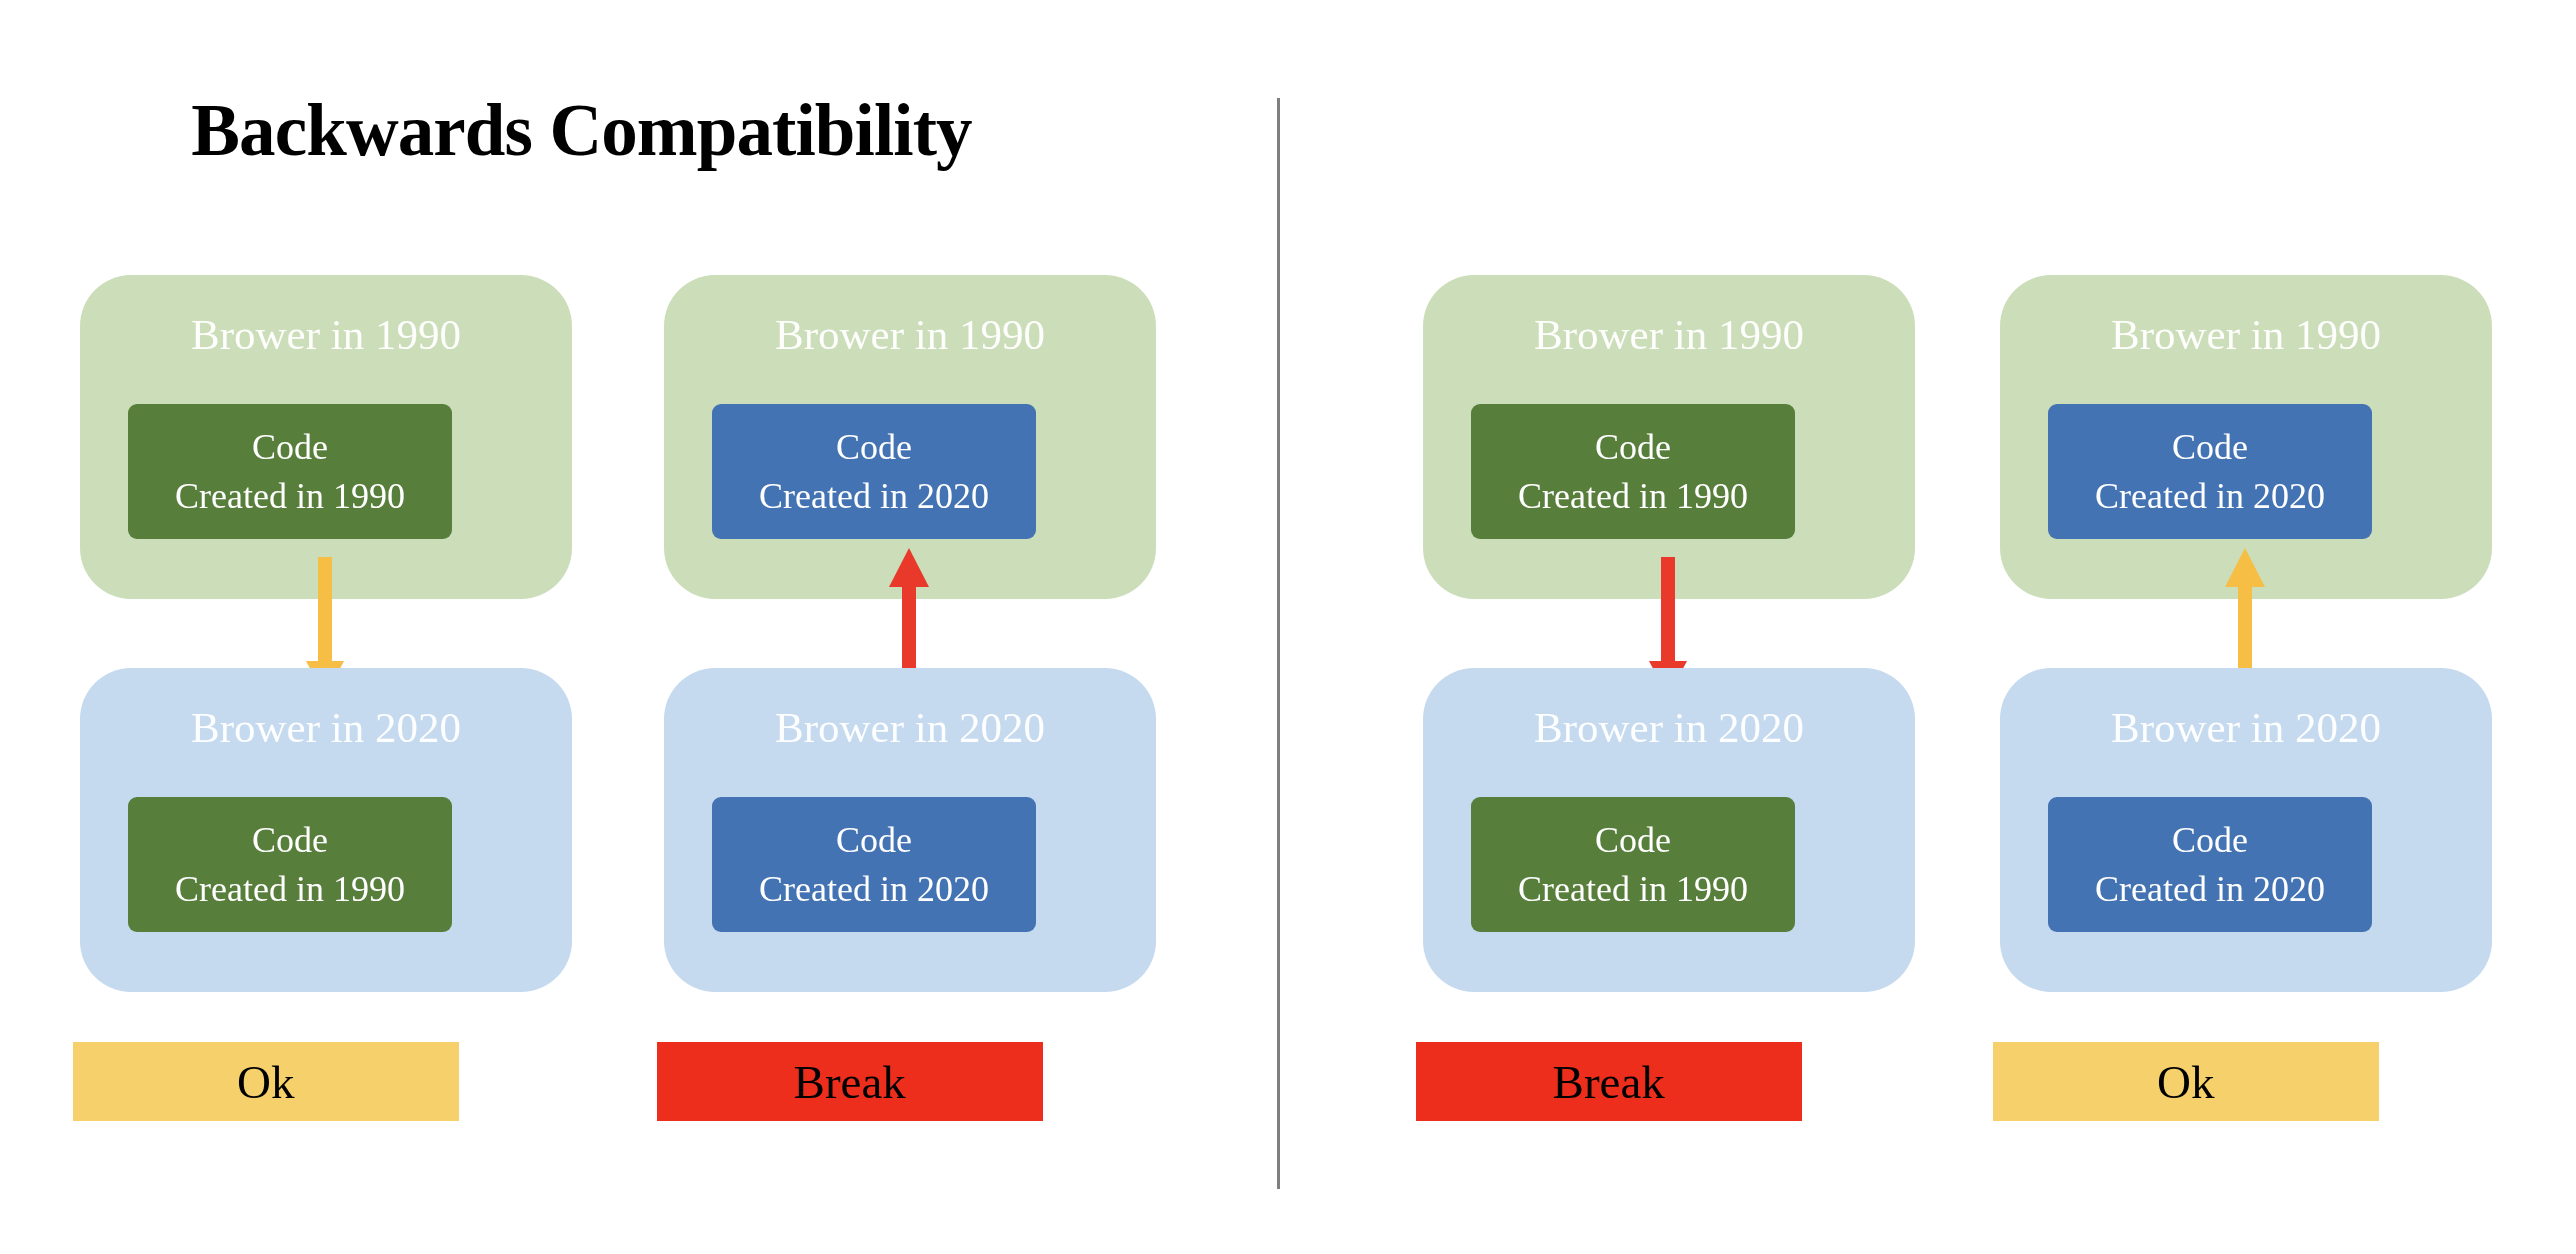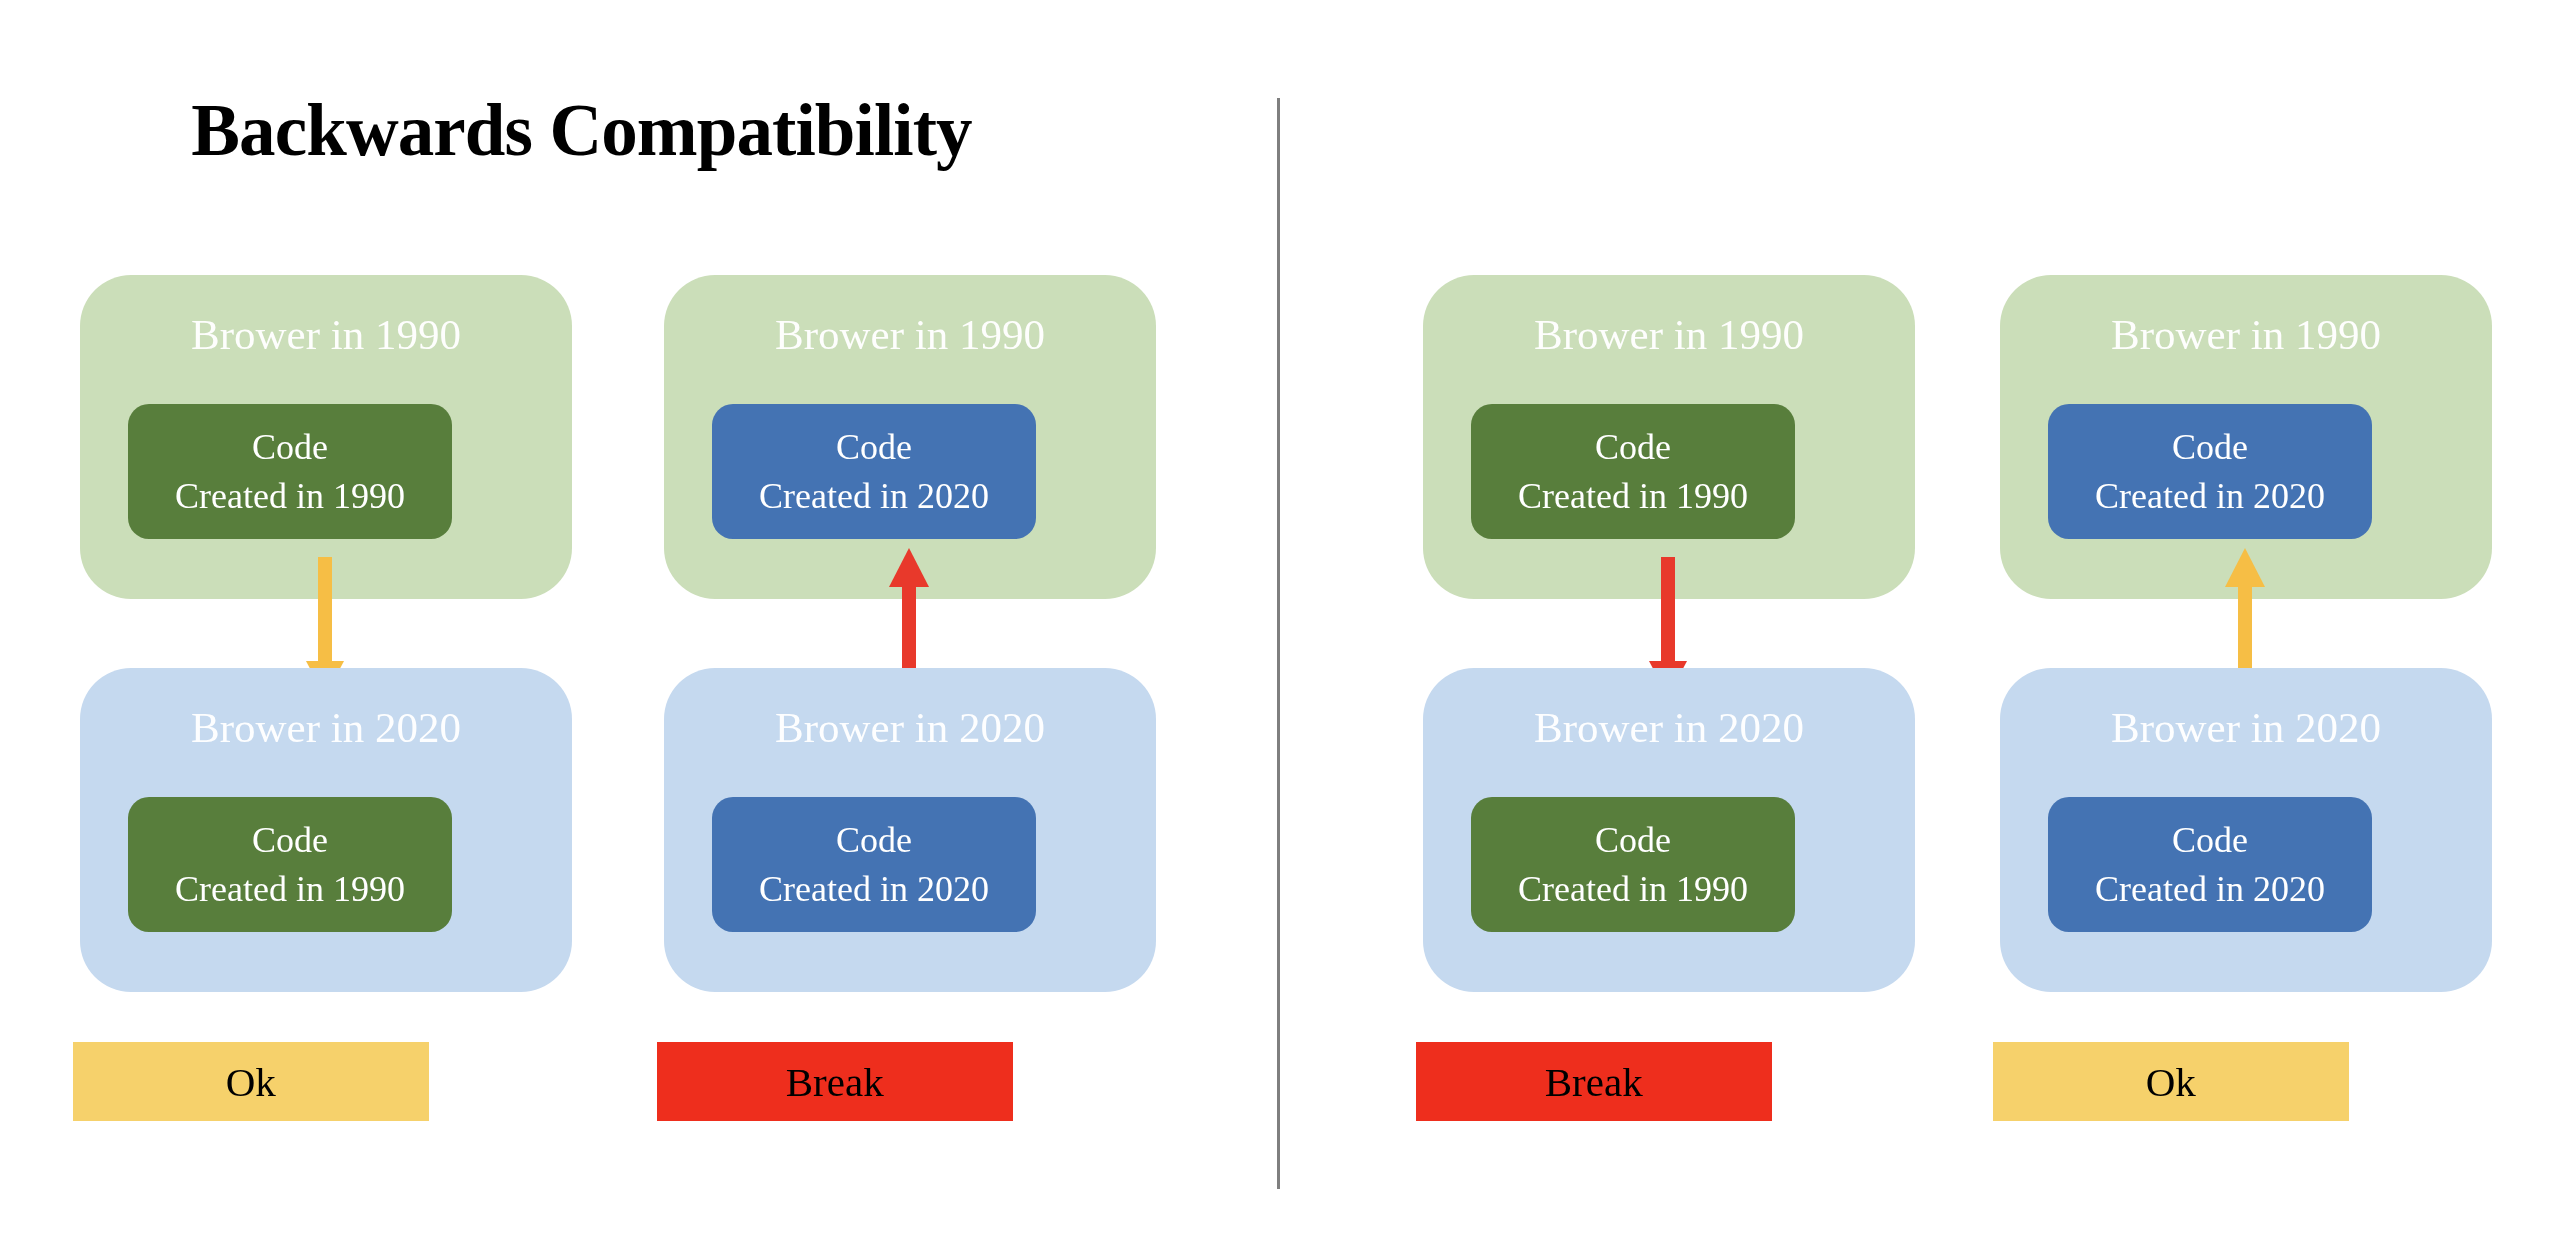--- a/index.html
+++ b/index.html
@@ -27,44 +27,44 @@
   }
   .obox.green{background:var(--lightGreen);}
   .obox.blue{background:var(--lightBlue);}
   .obox.row2{top:393px;}
   .blabel{
     margin-top:35px;text-align:center;
     font-size:43px;color:rgba(255,255,255,0.97);
   }
   .ibox{
     position:absolute;left:48px;top:129px;width:324px;height:135px;
-    border-radius:21px;
+    border-radius:9px;
     display:flex;flex-direction:column;align-items:center;justify-content:center;
     color:#ffffff;font-size:36px;line-height:49px;text-align:center;
   }
   .ibox.dgreen{background:var(--darkGreen);}
   .ibox.dblue{background:var(--darkBlue);}
 
   
   .arrow{position:absolute;left:0;top:0;width:420px;height:846px;pointer-events:none;}
   .stem{position:absolute;left:238px;width:13.6px;}
   .head{position:absolute;left:226px;width:0;height:0;}
   .arrow.dir-down .stem{top:282px;height:105px;}
   .arrow.dir-down .head{top:386px;border-left:19px solid transparent;border-right:19px solid transparent;border-top-width:36px;border-top-style:solid;}
   .arrow.dir-up .stem{top:312px;height:95px;}
   .arrow.dir-up .head{left:225px;top:273px;border-left:20px solid transparent;border-right:20px solid transparent;border-bottom-width:39px;border-bottom-style:solid;}
   .arrow.c-yellow .stem{background:var(--yellowArrow);}
   .arrow.c-yellow .head{border-top-color:var(--yellowArrow);border-bottom-color:var(--yellowArrow);}
   .arrow.c-red .stem{background:var(--redArrow);}
   .arrow.c-red .head{border-top-color:var(--redArrow);border-bottom-color:var(--redArrow);}
 
   .result{
-    position:absolute;left:-7.3px;top:767px;width:356px;height:79px;
+    position:absolute;left:-7.3px;top:767px;width:386px;height:79px;
     display:flex;align-items:center;justify-content:center;
-    font-size:41px;color:var(--resultText);
+    font-size:47px;color:var(--resultText);
   }
   .result.yellow{background:var(--yellowBar);}
   .result.red{background:var(--redBar);}
 
   .divider{
     position:absolute;left:1277px;top:98px;width:2.7px;height:1091px;
     background:var(--divider);
   }
 </style>
 </head>

